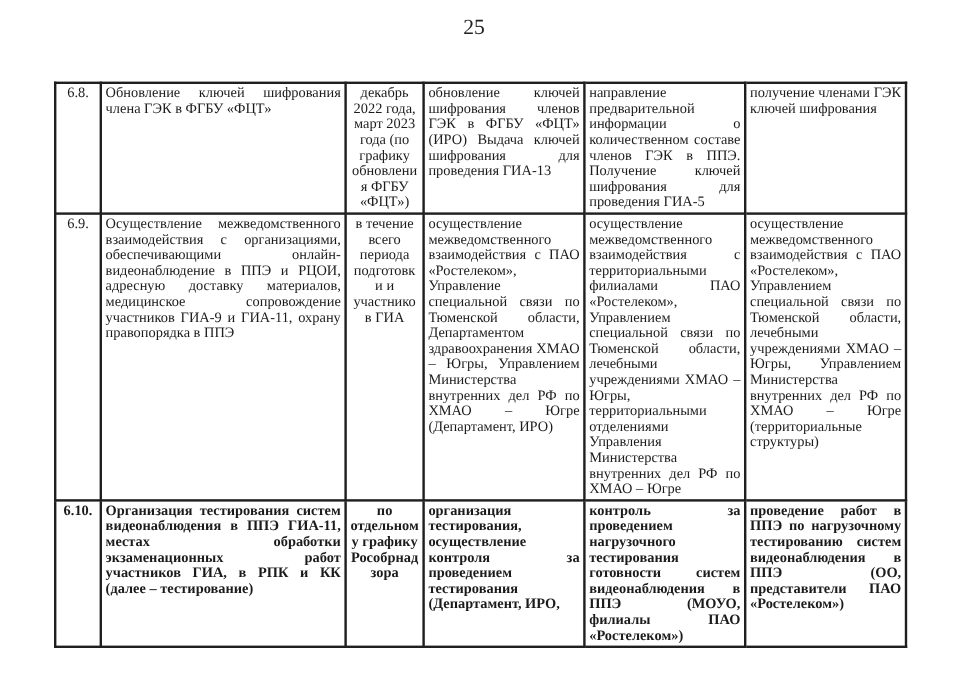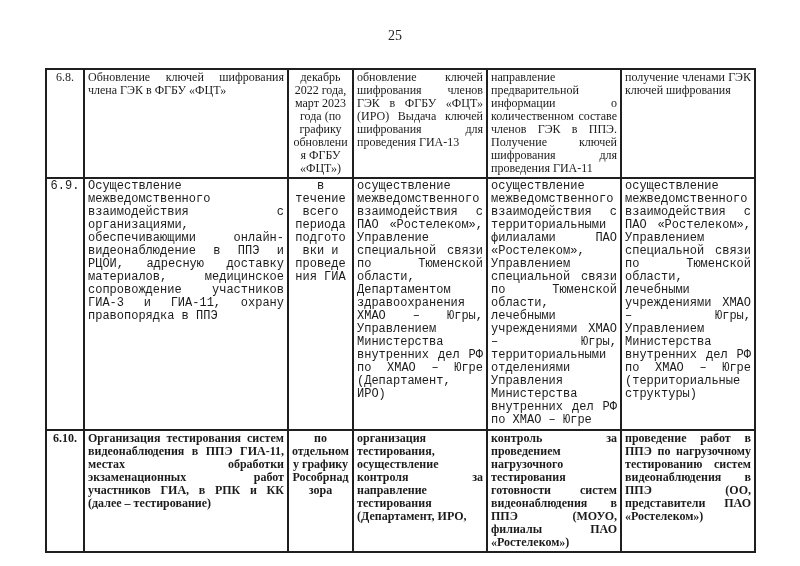--- a/index.html
+++ b/index.html
@@ -10,25 +10,25 @@
   body {
     width: 800px;
     height: 566px;
     position: relative;
     font-family: "Liberation Serif", serif;
     color: #1b1b1b;
     overflow: hidden;
   }
   .page-number {
     position: absolute;
-    top: 28px;
+    top: 12px;
     left: 0;
     width: 790px;
     text-align: center;
-    font-size: 14px;
+    font-size: 18px;
     color: #222;
   }
   table.activity-table {
     position: absolute;
     left: 45px;
     top: 68px;
     width: 709px;
     border-collapse: collapse;
     table-layout: fixed;
   }
@@ -53,21 +53,21 @@
     padding-left: 2px;
     padding-right: 2px;
     overflow-wrap: break-word;
     word-break: break-word;
     margin-left: 12px;
   }
   td.cell-justify {
     text-align: justify;
   }
   tr.row-68  { height: 108px; padding-left: 24px; }
-  tr.row-69  { height: 234px; font-family: Liberation Mono, monospace; }
+  tr.row-69  { height: 234px; }
   tr.row-610 { height: 84px; font-weight: bold;  }
 </style>
 </head>
 <body>
 
 <div class="page-number">25</div>
 
 <table class="activity-table">
   <colgroup>
     <col style="width:38px">
@@ -76,33 +76,33 @@
     <col style="width:134px">
     <col style="width:134px">
     <col style="width:134px">
   </colgroup>
   <tbody>
     <tr class="row-68">
       <td class="cell-num">6.8.</td>
       <td class="cell-activity">Обновление ключей шифрования члена ГЭК в ФГБУ «ФЦТ»</td>
       <td class="cell-period">декабрь 2022 года, март 2023 года (по графику обновления ФГБУ «ФЦТ»)</td>
       <td class="cell-justify">обновление ключей шифрования членов ГЭК в ФГБУ «ФЦТ» (ИРО) Выдача ключей шифрования для проведения ГИА-13</td>
-      <td class="cell-justify">направление предварительной информации о количественном составе членов ГЭК в ППЭ. Получение ключей шифрования для проведения ГИА-11</td>
+      <td class="cell-justify">направление предварительной информации о количественном составе членов ГЭК в ППЭ. Получение ключей шифрования для проведения ГИА-5</td>
       <td class="cell-justify">получение членами ГЭК ключей шифрования</td>
     </tr>
     <tr class="row-69">
       <td class="cell-num">6.9.</td>
-      <td class="cell-activity">Осуществление межведомственного взаимодействия с организациями, обеспечивающими онлайн-видеонаблюдение в ППЭ и РЦОИ, адресную доставку материалов, медицинское сопровождение участников ГИА-3 и ГИА-11, охрану правопорядка в ППЭ</td>
-      <td class="cell-period">в течение всего периода подготовки и проведения ГИА</td>
+      <td class="cell-activity">Осуществление межведомственного взаимодействия с организациями, обеспечивающими онлайн-видеонаблюдение в ППЭ и РЦОИ, адресную доставку материалов, медицинское сопровождение участников ГИА-9 и ГИА-11, охрану правопорядка в ППЭ</td>
+      <td class="cell-period">в течение всего периода подготовки и участников ГИА</td>
       <td class="cell-justify">осуществление межведомственного взаимодействия с ПАО «Ростелеком», Управление специальной связи по Тюменской области, Департаментом здравоохранения ХМАО – Югры, Управлением Министерства внутренних дел РФ по ХМАО – Югре (Департамент, ИРО)</td>
       <td class="cell-justify">осуществление межведомственного взаимодействия с территориальными филиалами ПАО «Ростелеком», Управлением специальной связи по Тюменской области, лечебными учреждениями ХМАО – Югры, территориальными отделениями Управления Министерства внутренних дел РФ по ХМАО – Югре</td>
       <td class="cell-justify">осуществление межведомственного взаимодействия с ПАО «Ростелеком», Управлением специальной связи по Тюменской области, лечебными учреждениями ХМАО – Югры, Управлением Министерства внутренних дел РФ по ХМАО – Югре (территориальные структуры)</td>
     </tr>
     <tr class="row-610">
       <td class="cell-num">6.10.</td>
       <td class="cell-activity">Организация тестирования систем видеонаблюдения в ППЭ ГИА-11, местах обработки экзаменационных работ участников ГИА, в РПК и КК (далее – тестирование)</td>
       <td class="cell-period">по отдельному графику Рособрнадзора</td>
-      <td class="cell-justify">организация тестирования, осуществление контроля за направление тестирования (Департамент, ИРО,</td>
+      <td class="cell-justify">организация тестирования, осуществление контроля за проведением тестирования (Департамент, ИРО,</td>
       <td class="cell-justify">контроль за проведением нагрузочного тестирования готовности систем видеонаблюдения в ППЭ (МОУО, филиалы ПАО «Ростелеком»)</td>
       <td class="cell-justify">проведение работ в ППЭ по нагрузочному тестированию систем видеонаблюдения в ППЭ (ОО, представители ПАО «Ростелеком»)</td>
     </tr>
   </tbody>
 </table>
 
 </body></html>

